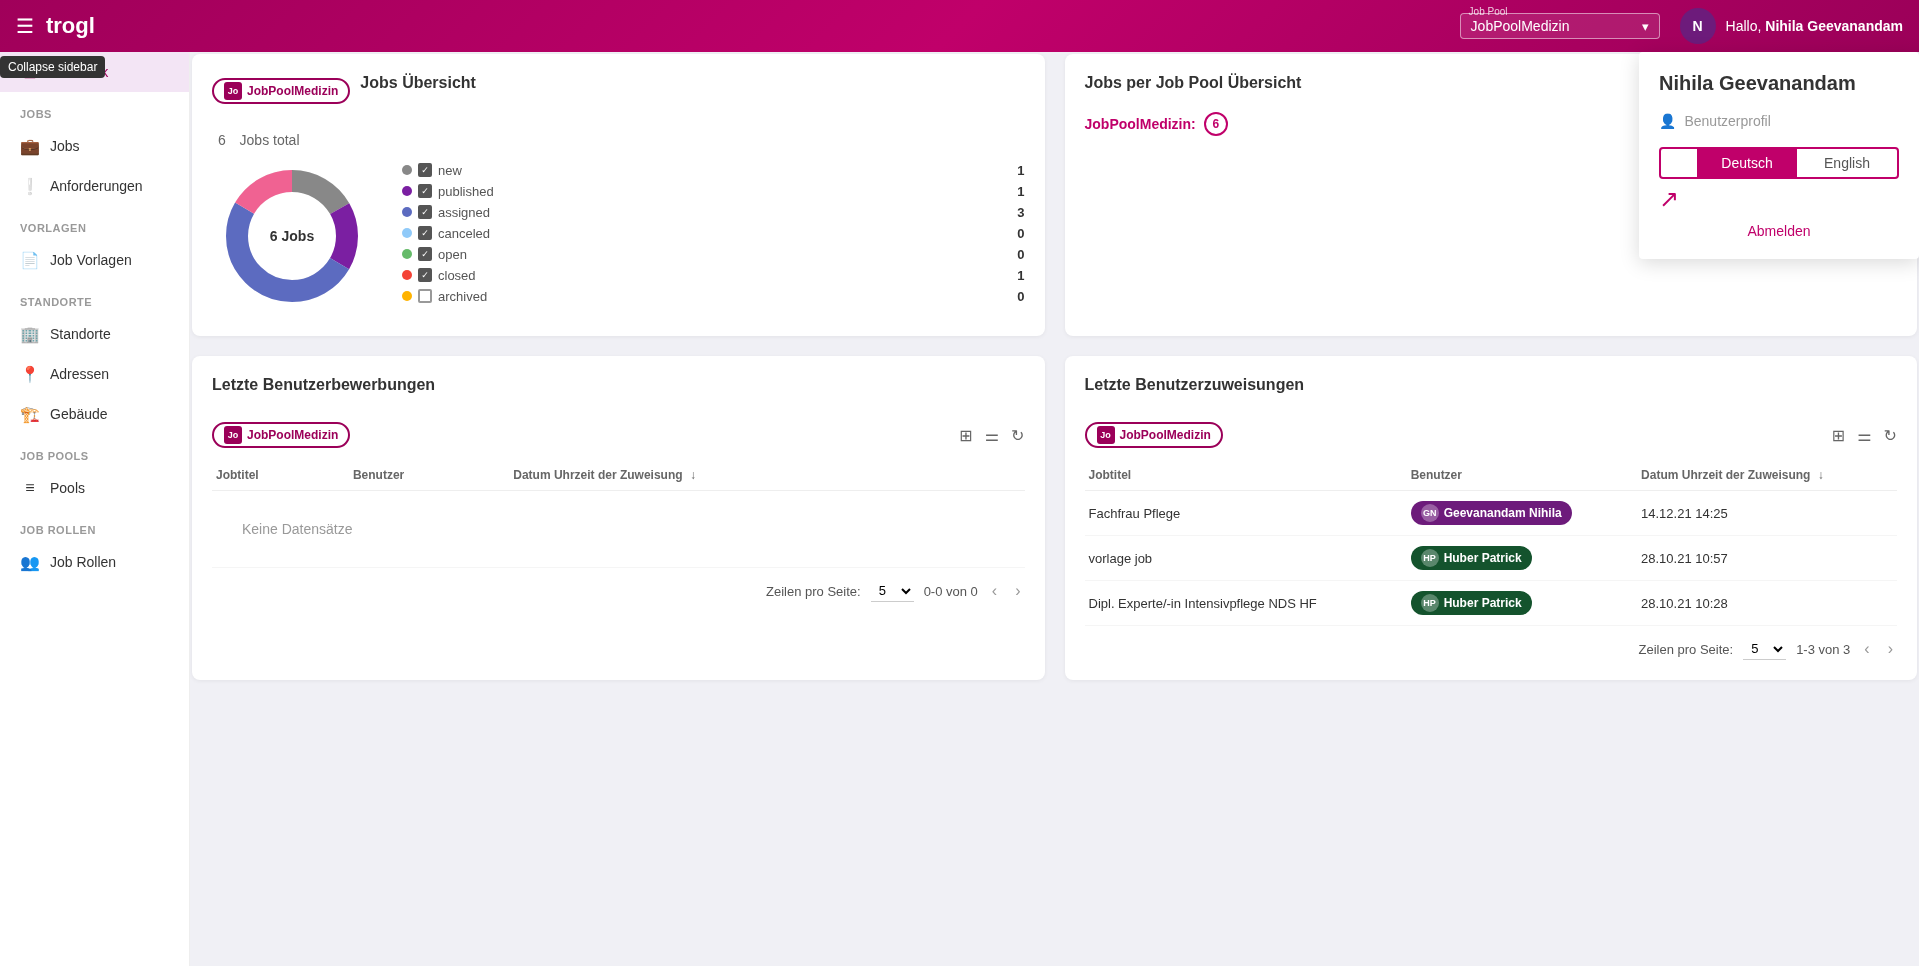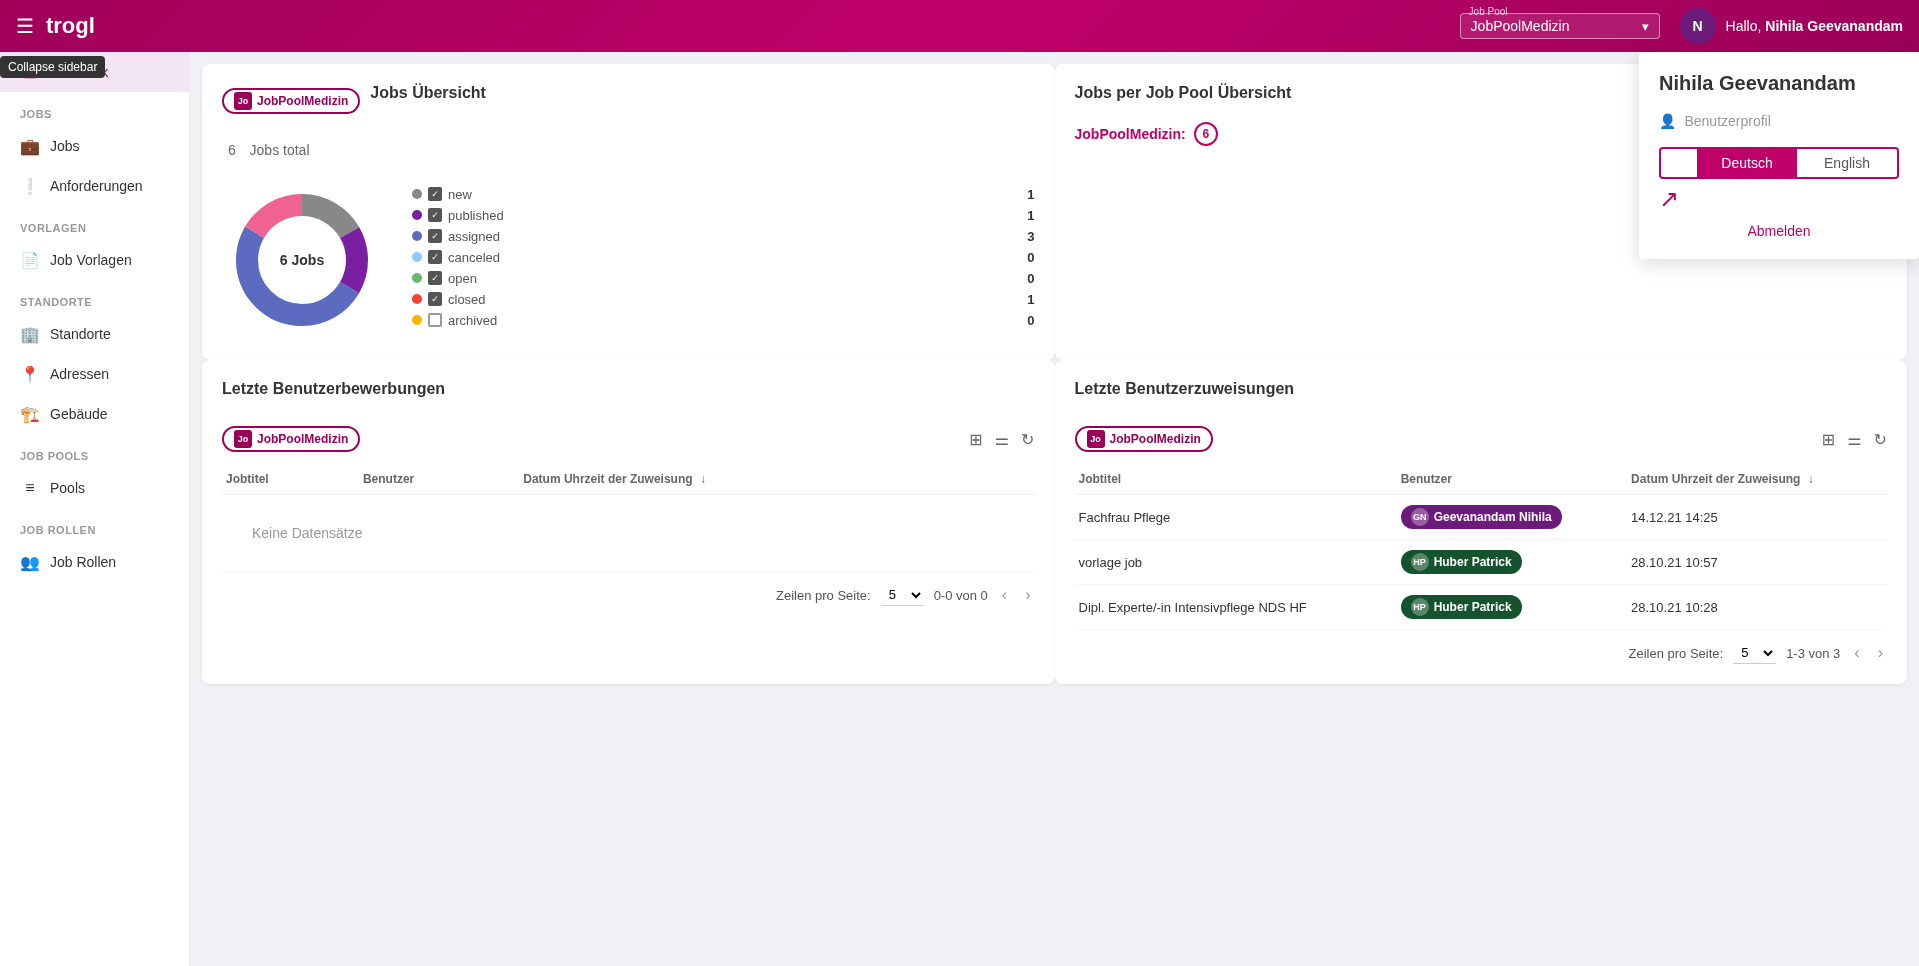--- a/index.html
+++ b/index.html
@@ -158,24 +158,25 @@
       display: flex;
       align-items: center;
       justify-content: center;
       font-size: 16px;
     }
 
     
     .content {
       flex: 1;
       overflow-y: auto;
-      padding: 12px;
+      padding: 2px;
       display: grid;
       grid-template-columns: 1fr 1fr;
       grid-template-rows: auto auto;
+      gap: 20px;
       align-content: start;
     }
 
     
     .card {
       background: white;
       border-radius: 8px;
       padding: 20px;
       box-shadow: 0 1px 4px rgba(0,0,0,0.06);
     }
@@ -217,21 +218,21 @@
       font-size: 9px;
       display: flex; align-items: center; justify-content: center;
       margin-right: 5px;
       font-weight: bold;
     }
 
     .jobs-total {
       font-size: 28px;
       font-weight: bold;
       color: #333;
-      margin-bottom: 18px;
+      margin-bottom: 4px;
     }
     .jobs-total span { font-size: 14px; font-weight: normal; color: #666; margin-left: 6px; }
 
     .jobs-chart-area {
       display: flex;
       align-items: center;
       gap: 30px;
     }
 
     

